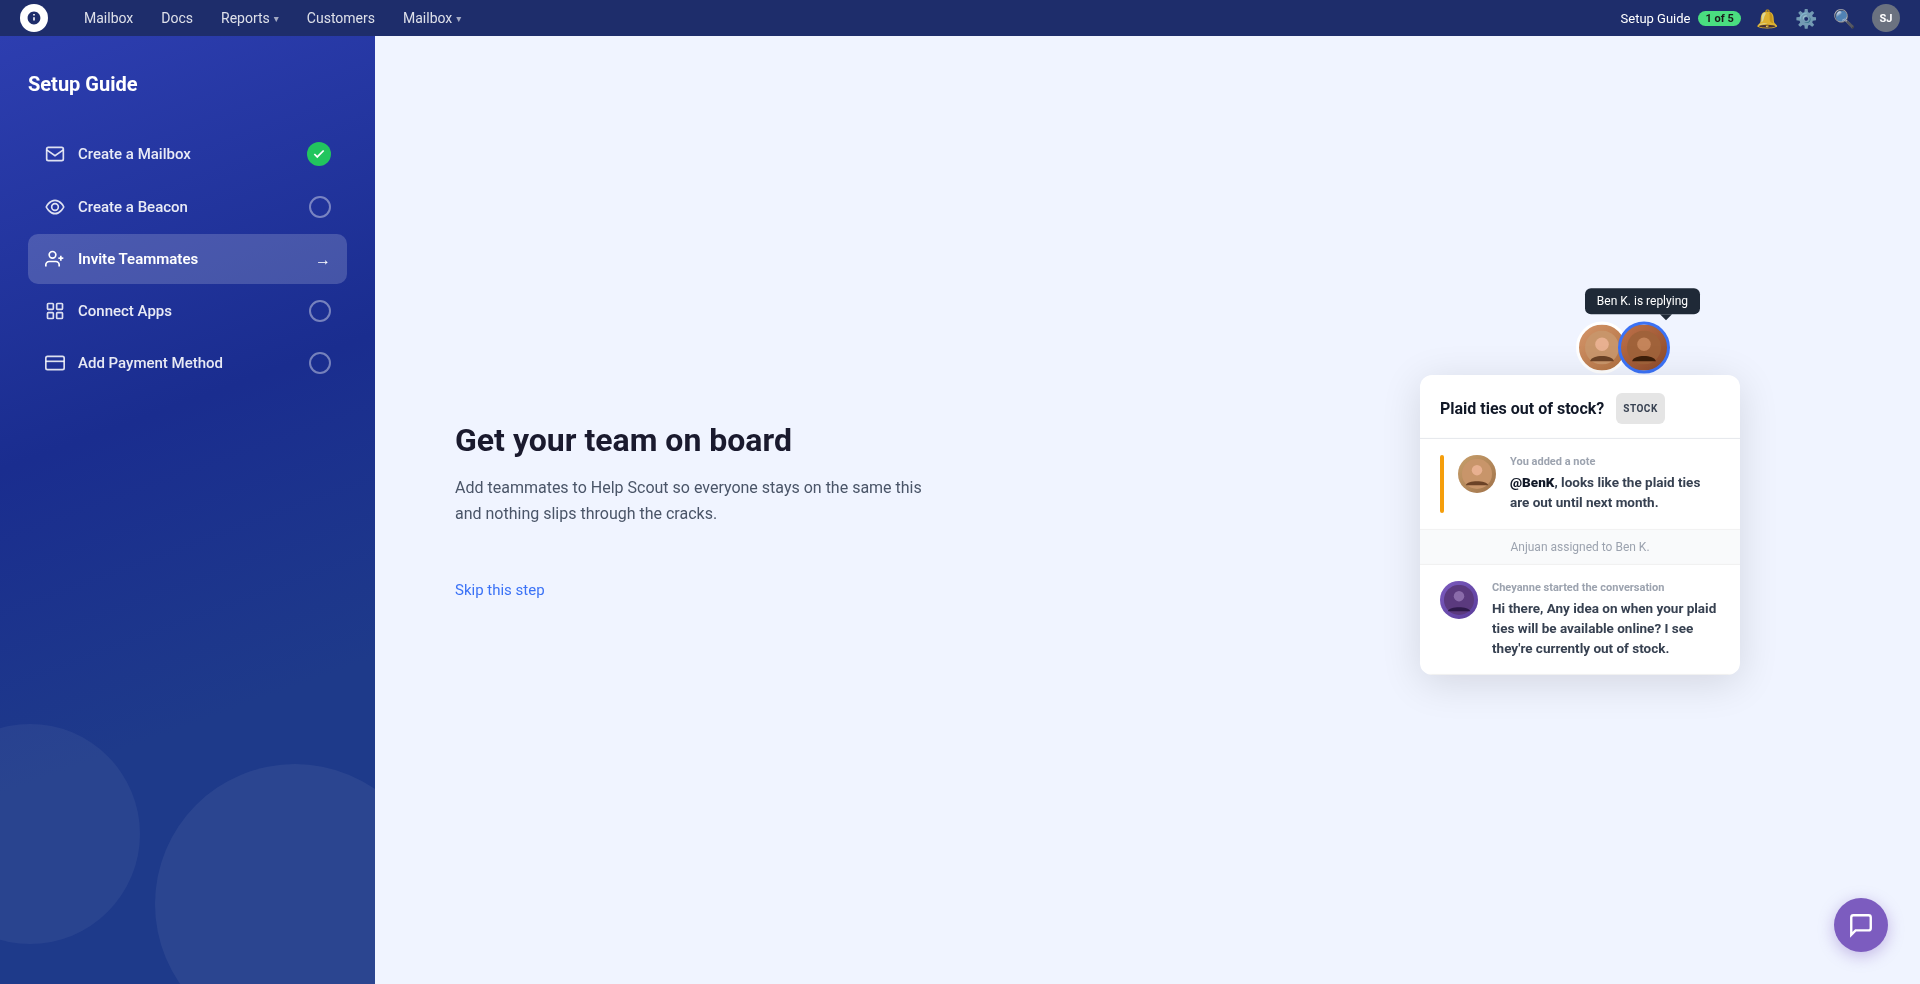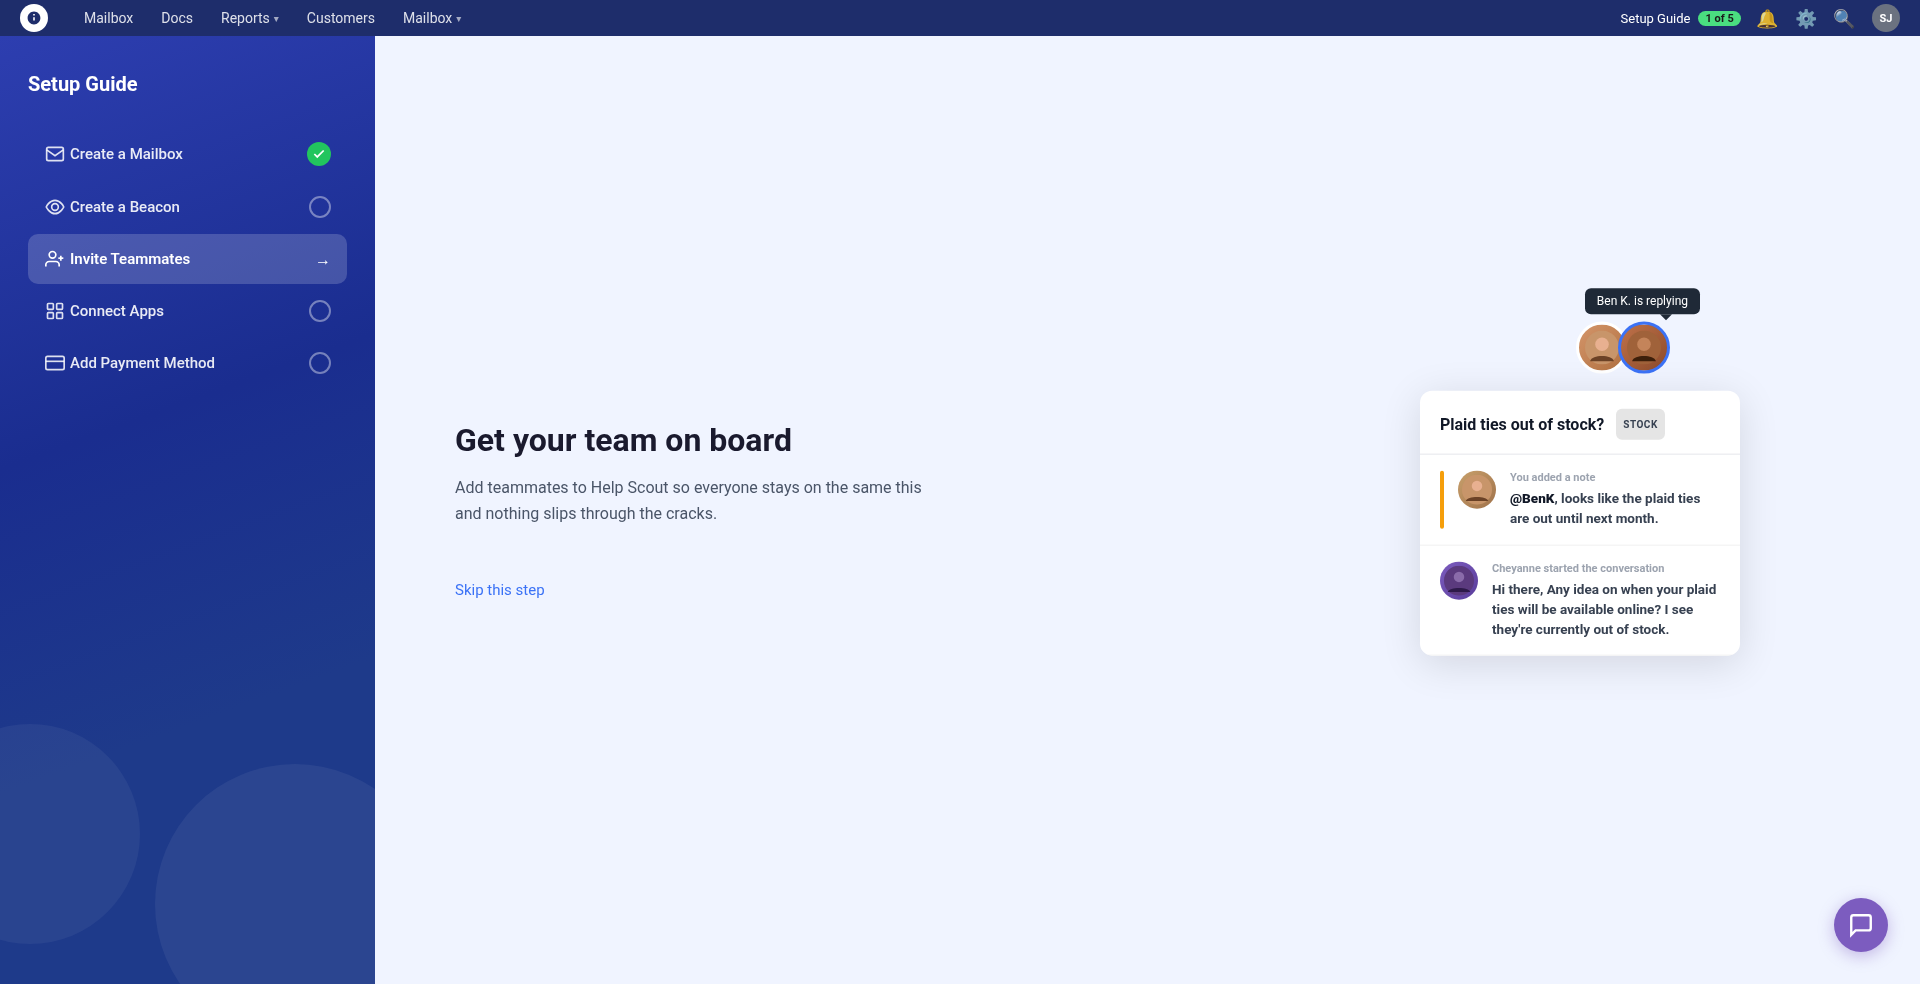--- a/index.html
+++ b/index.html
@@ -106,21 +106,21 @@
       font-size: 20px;
       font-weight: 700;
       margin-bottom: 32px;
     }
     .sidebar-items { display: flex; flex-direction: column; gap: 2px; position: relative; z-index: 1; }
     .sidebar-item {
       display: flex; align-items: center;
       padding: 14px 16px;
       border-radius: 10px;
       cursor: pointer;
-      gap: 4px;
+      gap: 12px;
       position: relative;
     }
     .sidebar-item.active {
       background: rgba(255,255,255,0.18);
     }
     .sidebar-item-icon {
       width: 22px; height: 22px;
       color: rgba(255,255,255,0.85);
       flex-shrink: 0;
       display: flex; align-items: center; justify-content: center;
@@ -497,20 +497,21 @@
           </div>
           <div class="conv-text">
             <div class="conv-meta">You added a note</div>
             <div class="conv-message">
               <strong>@BenK</strong>, looks like the plaid ties are out until next month.
             </div>
           </div>
         </div>
       </div>
 
+      <div class="assigned-row">Anjuan assigned to Ben K.</div>
 
       <div class="conv-item">
         <div class="conv-item-inner">
           <div class="conv-avatar purple">
             <svg width="30" height="30" viewBox="0 0 40 40" fill="none">
               <circle cx="20" cy="20" r="20" fill="#5b3a7e"></circle>
               <circle cx="20" cy="15" r="7" fill="#8a6baa"></circle>
               <path d="M5 35c2-7 28-7 30 0" fill="#2e1a4a"></path>
             </svg>
           </div>

